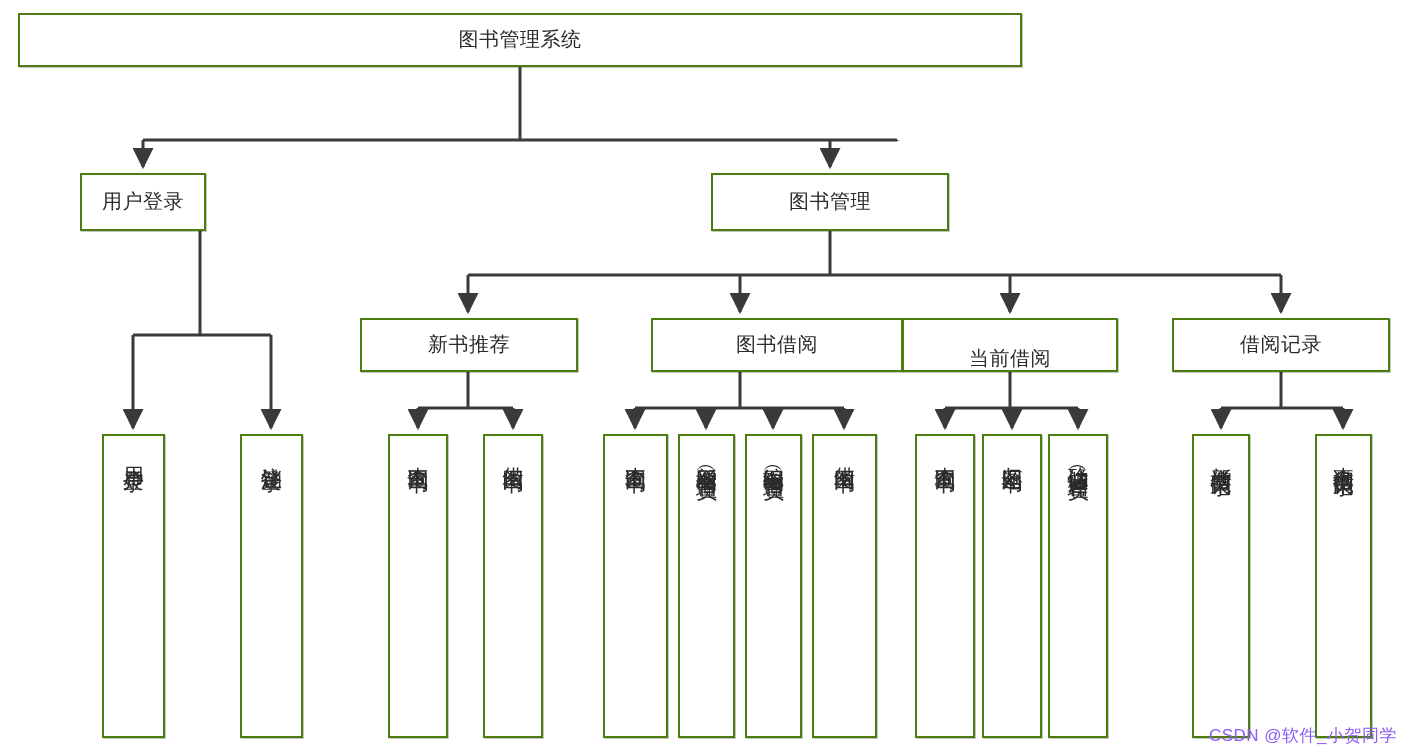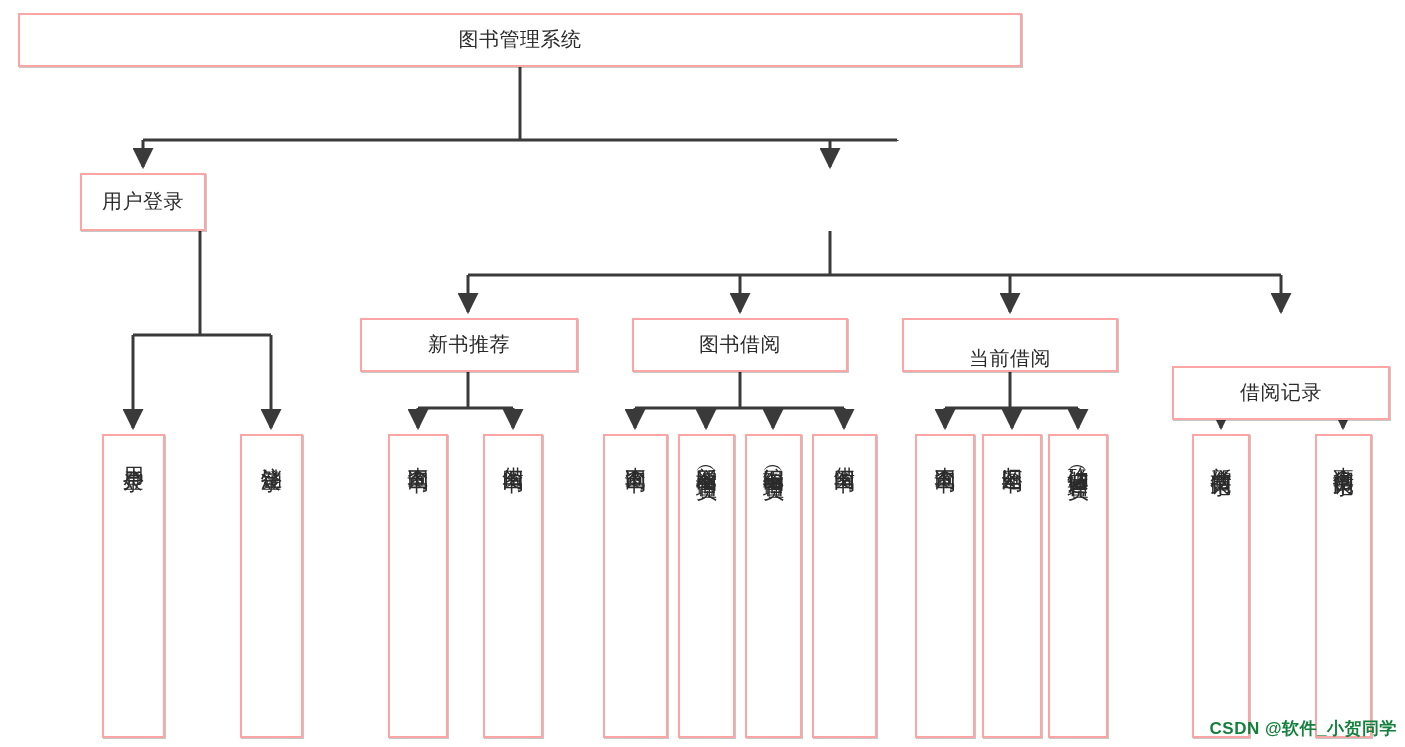--- a/index.html
+++ b/index.html
@@ -21,21 +21,21 @@
     position: absolute;
     left: 0;
     top: 0;
     width: 1405px;
     height: 747px;
     pointer-events: none;
   }
   .node {
     position: absolute;
     box-sizing: border-box;
-    border: 2px solid #fca5a5;
+    border: 2px solid #4d7c0f;
     background: #ffffff;
     display: flex;
     align-items: center;
     justify-content: center;
     color: #2b2b2b;
     box-shadow: 1px 1px 0 rgba(0,0,0,0.22);
   }
   .node .lbl {
     font-size: 20px;
     line-height: 1.08;
@@ -54,26 +54,25 @@
     writing-mode: vertical-rl;
     text-orientation: upright;
     font-size: 21px;
     line-height: 1.05;
     letter-spacing: 2px;
     white-space: nowrap;
   }
   #watermark {
     position: absolute;
     right: 8px;
-    bottom: 7px;
+    bottom: 0;
     font-size: 17px;
-    color: #15803d;
+    color: #8b5cf6;
     white-space: nowrap;
     letter-spacing: 0.5px;
-    font-weight: bold;
   }
 </style>
 </head>
 <body>
 
 <div id="canvas">
 
   <svg id="edges" viewBox="0 0 1405 747" xmlns="http://www.w3.org/2000/svg">
     <defs>
       <marker id="arrow" viewBox="0 0 10 10" refX="9" refY="5" markerWidth="7" markerHeight="7" orient="auto-start-reverse">
@@ -125,31 +124,34 @@
     </g>
   </svg>
 
   <div class="node horiz" style="left: 18px; top: 13px; width: 1004px; height: 54px;">
     <span class="lbl">图书管理系统</span>
   </div>
 
   <div class="node horiz" style="left: 80px; top: 173px; width: 126px; height: 58px;">
     <span class="lbl">用户登录</span>
   </div>
+  <div class="node horiz" style="left: 711px; top: 173px; width: 238px; height: 58px;">
+    <span class="lbl">图书管理</span>
+  </div>
 
   <div class="node horiz" style="left: 360px; top: 318px; width: 218px; height: 54px; justify-content: center;">
     <span class="lbl">新书推荐</span>
   </div>
-  <div class="node horiz" style="left: 632px; top: 318px; width: 216px; height: 54px;">
+  <div class="node horiz" style="left: 651px; top: 318px; width: 252px; height: 54px;">
     <span class="lbl">图书借阅</span>
   </div>
   <div class="node horiz" style="left: 902px; top: 318px; width: 216px; height: 54px; align-items: flex-end;">
     <span class="lbl">当前借阅</span>
   </div>
-  <div class="node horiz" style="left: 1172px; top: 318px; width: 218px; height: 54px; margin-top: 48px;">
+  <div class="node horiz" style="left: 1172px; top: 318px; width: 218px; height: 54px;">
     <span class="lbl">借阅记录</span>
   </div>
 
   <div class="node vert" style="left: 102px; top: 434px; width: 63px; height: 304px;">
     <span class="lbl">用户登录</span>
   </div>
   <div class="node vert" style="left: 240px; top: 434px; width: 63px; height: 304px;">
     <span class="lbl">注销登录</span>
   </div>
 

